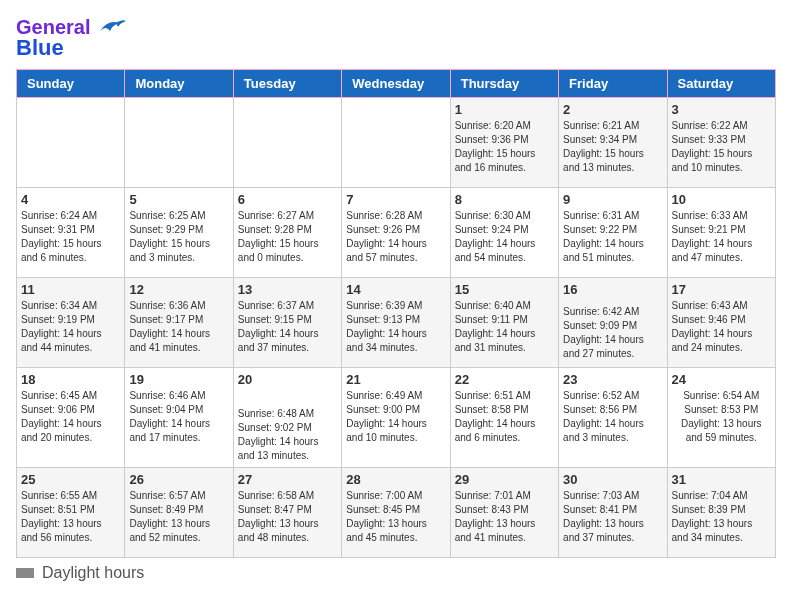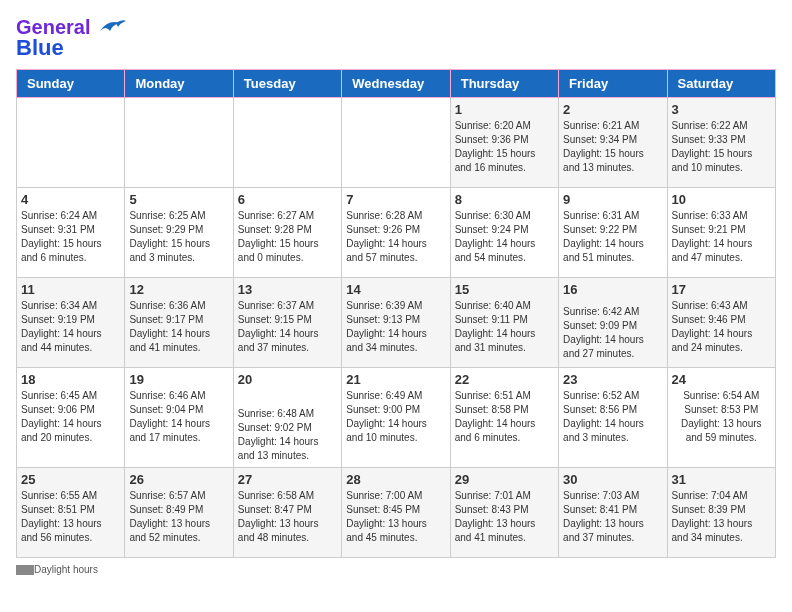--- a/index.html
+++ b/index.html
@@ -68,25 +68,25 @@
     }
     .day-info {
       font-size: 10px;
       line-height: 1.4;
     }
     .empty-cell {
       background: #fff !important;
     }
     .footer-note {
       margin-top: 6px;
-      font-size: 10px;
+      font-size: 16px;
       color: #555;
       display: flex;
       align-items: center;
-      gap: 0;
+      gap: 8px;
     }
     .footer-rect {
       width: 18px;
       height: 10px;
       background: #888;
       display: inline-block;
     }
   </style>
 </head>
 <body>

